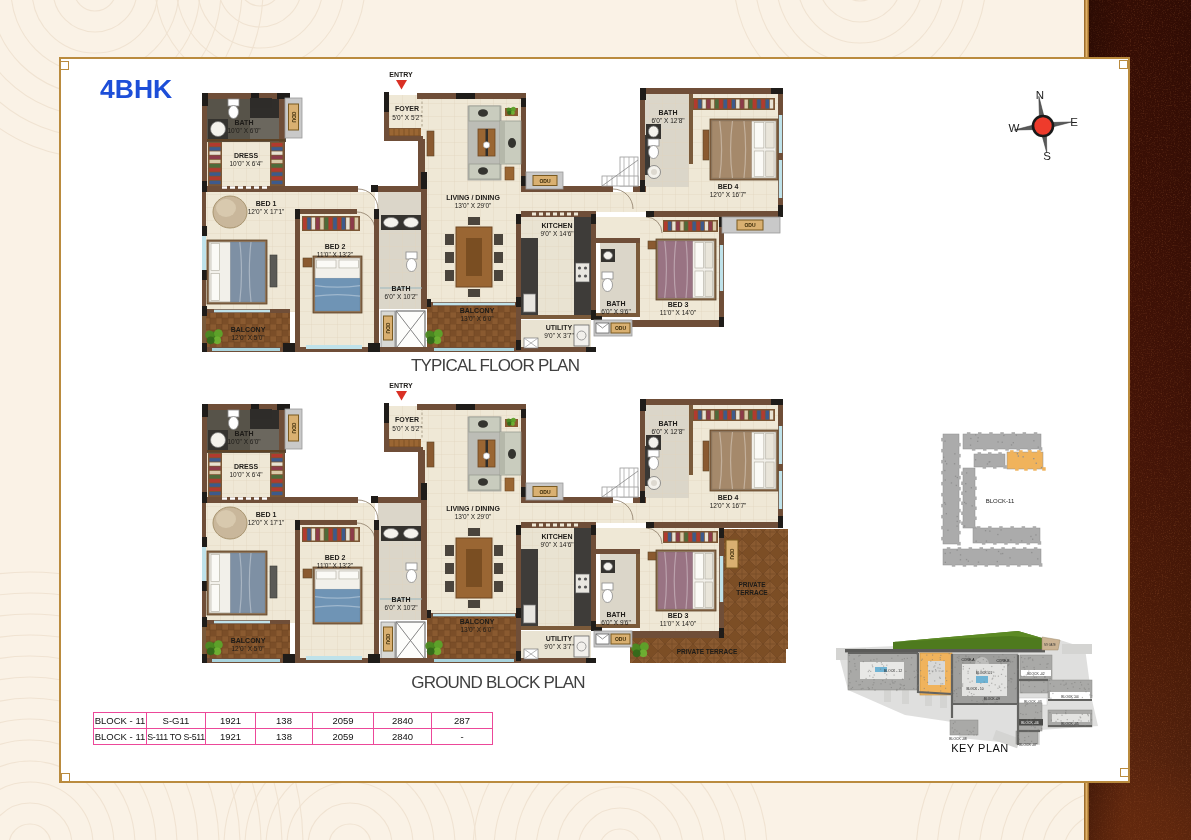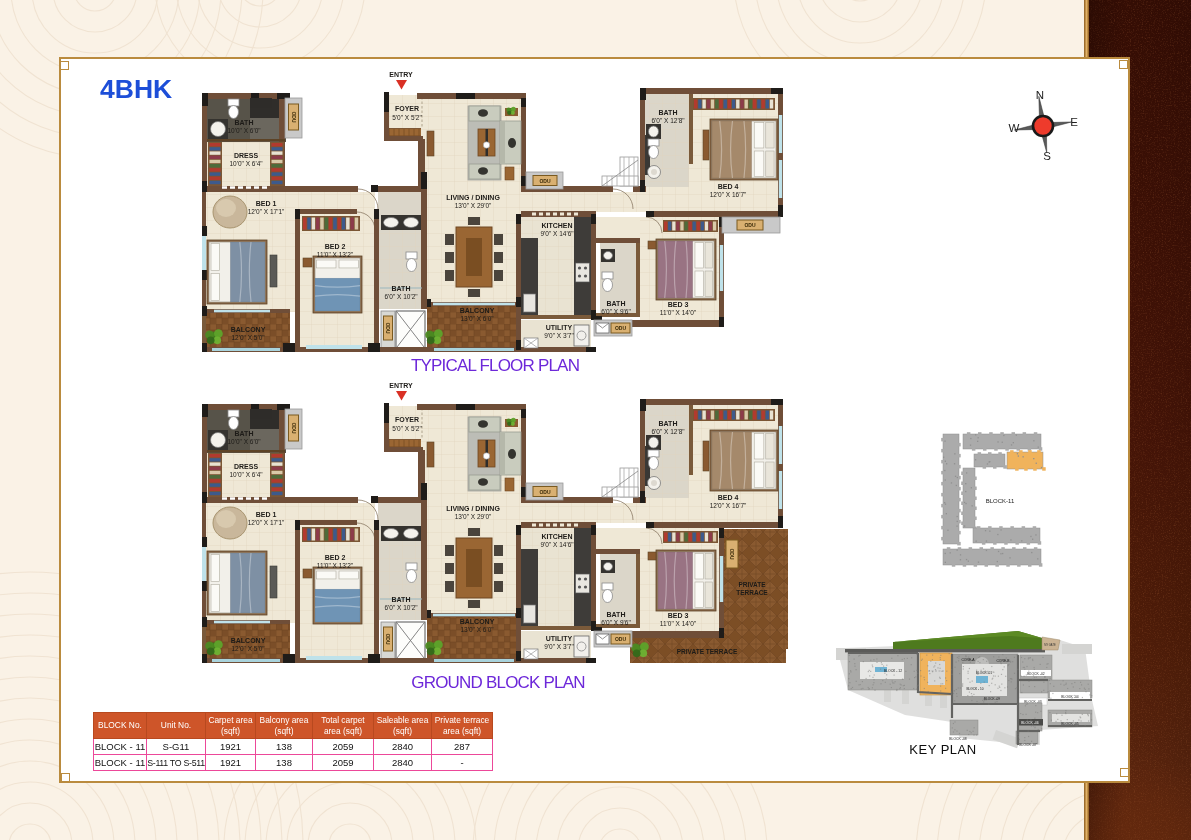--- a/index.html
+++ b/index.html
@@ -4,22 +4,22 @@
 <style>
   html,body{margin:0;padding:0;}
   body{width:1191px;height:840px;position:relative;overflow:hidden;
        font-family:"Liberation Sans",sans-serif;background:#FAF2E6;}
   .abs{position:absolute;}
   #panel{position:absolute;left:59px;top:57px;width:1067px;height:722px;
          background:#FFFFFF;border:2px solid #BA8B3E;}
   .corner{position:absolute;width:7px;height:7px;background:#fff;border:1.6px solid #BA8B3E;}
   #title4bhk{position:absolute;left:100px;top:74px;font-size:26.5px;font-weight:bold;
              color:#1d4ed8;letter-spacing:0px;}
-  .plantitle{position:absolute;font-size:17px;color:#6d28d9;letter-spacing:-0.8px;width:220px;text-align:center;}
-  #keyplantitle{position:absolute;left:883px;top:742px;font-size:13px;color:#0d0d0d;width:120px;text-align:center;letter-spacing:0.5px;}
+  .plantitle{position:absolute;font-size:17px;color:#404040;letter-spacing:-0.8px;width:220px;text-align:center;}
+  #keyplantitle{position:absolute;left:920px;top:742px;font-size:11px;color:#0d0d0d;width:120px;text-align:center;letter-spacing:0.5px;}
   table.area{position:absolute;left:93px;top:712px;border-collapse:collapse;table-layout:fixed;
              font-size:9.5px;color:#111;text-align:center;}
   table.area th{background:#CE5529;color:#fff;font-weight:normal;font-size:8.4px;line-height:1.2;
                 border:1px solid #b8491f;padding:0;white-space:nowrap;overflow:hidden;}
   table.area td{background:#fff;border:1px solid #ec4899;height:15px;padding:0;white-space:nowrap;overflow:hidden;}
   table.area{border:1.6px solid #3a3a3a;}
   td.sm{font-size:8.8px;letter-spacing:-0.3px;}
 </style>
 </head>
 <body>
@@ -1852,29 +1852,20 @@
       <col style="width:53px">
       <col style="width:59px">
       <col style="width:50px">
       <col style="width:57px">
       <col style="width:61px">
       <col style="width:58px">
       <col style="width:61px">
     </colgroup>
 
 <tbody>
-      <tr style="height:26px">
-        <th>BLOCK No.</th>
-        <th>Unit No.</th>
-        <th>Carpet area<br>(sqft)</th>
-        <th>Balcony area<br>(sqft)</th>
-        <th>Total carpet<br>area (sqft)</th>
-        <th>Saleable area<br>(sqft)</th>
-        <th>Private terrace<br>area (sqft)</th>
-      </tr>
 
 <tr>
         <td>BLOCK - 11</td>
         <td>S-G11</td>
         <td>1921</td>
         <td>138</td>
         <td>2059</td>
         <td>2840</td>
         <td>287</td>
       </tr>

